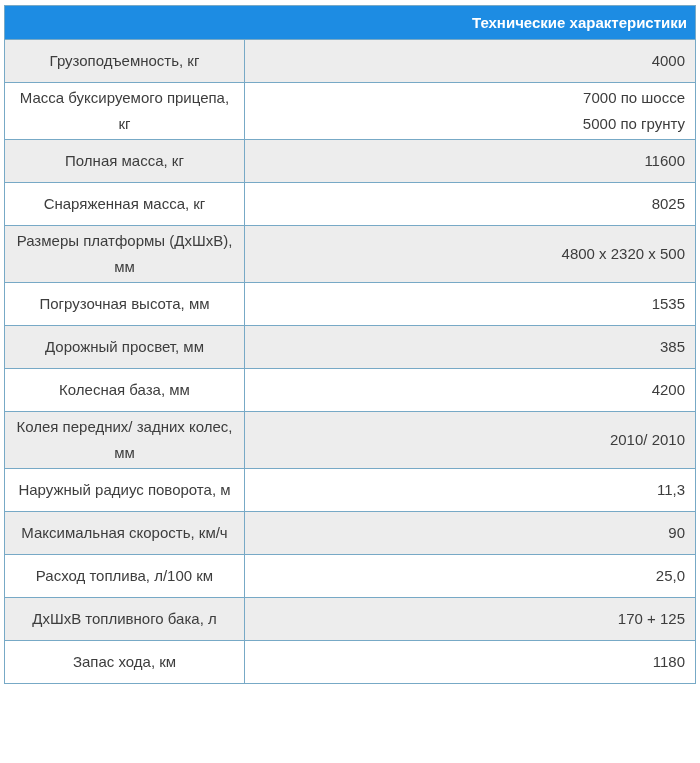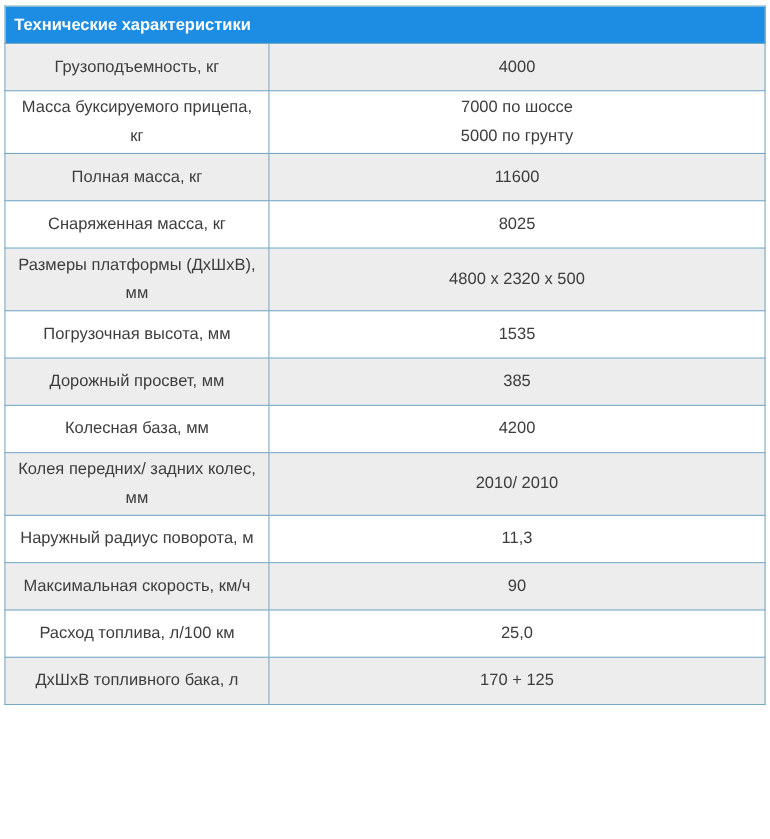--- a/index.html
+++ b/index.html
@@ -23,40 +23,40 @@
     width: 692px;
     margin: 5px 0 0 4px;
     border: 1px solid var(--border-color);
   }
   .spec-table th.title-cell {
     background: var(--header-bg);
     color: var(--header-text);
     font-weight: bold;
     font-size: 15px;
     height: 34px;
-    text-align: left;
+    text-align: right;
     border: 1px solid var(--border-color);
     padding: 0 8px;
     margin-left: 19px;
   }
   .spec-table td {
     border: 1px solid var(--border-color);
     text-align: center;
     vertical-align: middle;
     color: var(--cell-text);
     font-size: 15px;
     line-height: 26px;
     padding: 2px 10px;
   }
   tbody tr:nth-child(odd)  { background: var(--row-alt-bg); }
   tbody tr:nth-child(even) { background: var(--row-bg); }
   tr.single { height: 43px; border-radius: 17px; }
   tr.double { height: 48px; }
   td.label-cell { width: 240px; }
-  td.value-cell { white-space: pre-line; }
+  td.value-cell { white-space: pre-line; text-align: right; }
 </style>
 </head>
 <body>
 
 <table class="spec-table">
   <thead>
     <tr>
       <th class="title-cell" colspan="2">Технические характеристики</th>
     </tr>
   </thead>
@@ -107,14 +107,18 @@
       <td class="value-cell">90</td>
     </tr>
     <tr class="single">
       <td class="label-cell">Расход топлива, л/100 км</td>
       <td class="value-cell">25,0</td>
     </tr>
     <tr class="single">
       <td class="label-cell">ДхШхВ топливного бака, л</td>
       <td class="value-cell">170 + 125</td>
     </tr>
+    <tr class="single">
+      <td class="label-cell">Запас хода, км</td>
+      <td class="value-cell">1180</td>
+    </tr>
   </tbody>
 </table>
 
 </body></html>

